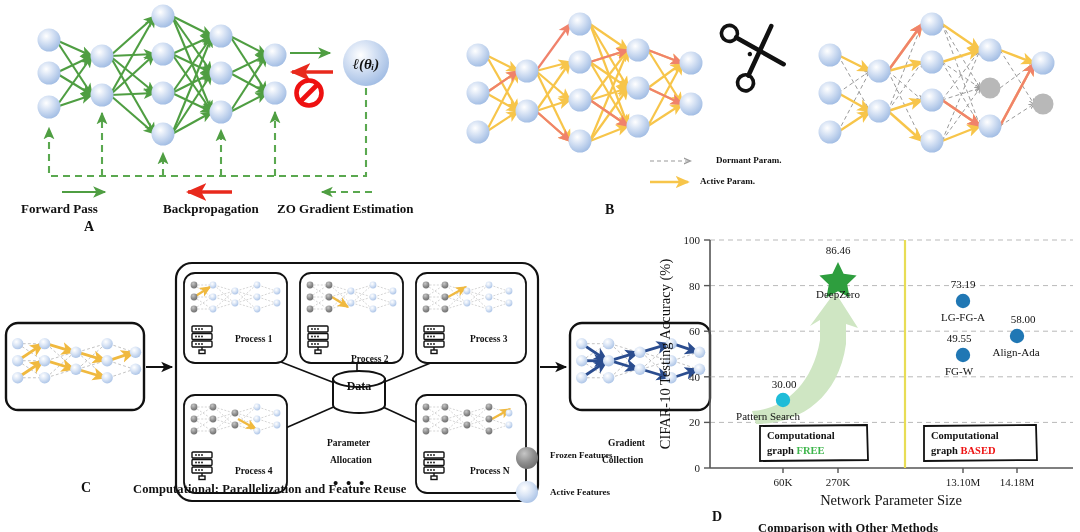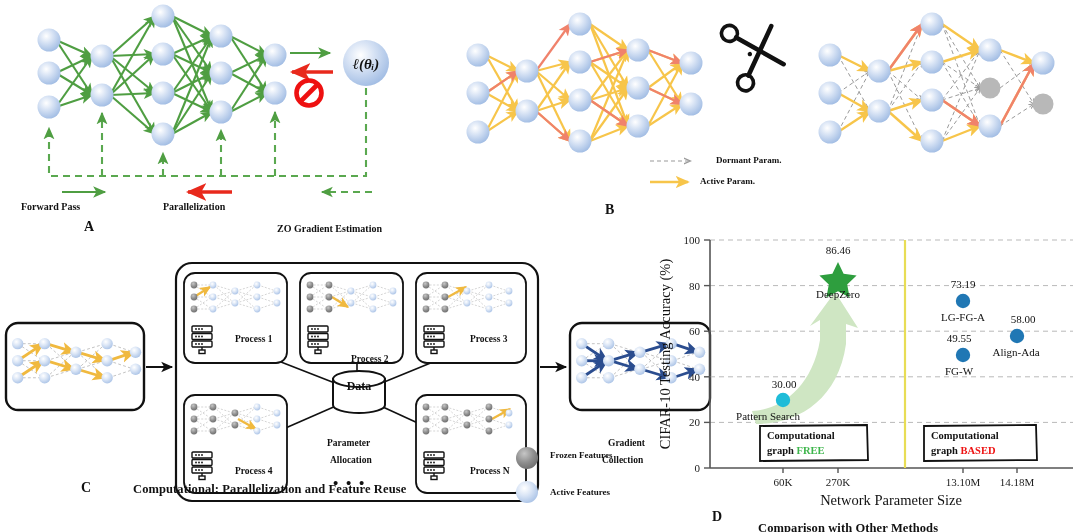--- a/index.html
+++ b/index.html
@@ -2,21 +2,21 @@
 <html><head>
 <meta charset="utf-8">
 <style>
   html,body{margin:0;padding:0;background:#fff;}
   body{width:1080px;height:532px;position:relative;overflow:hidden;
        font-family:"Liberation Serif",serif;color:#111;}
   .fig{position:absolute;inset:0;}
   .abs{position:absolute;}
   .cap{font-weight:bold;font-size:12.5px;letter-spacing:.1px;white-space:nowrap;}
   .capletter{font-weight:bold;font-size:14px;}
-  .smallbold{font-weight:bold;font-size:10px;white-space:nowrap;}
+  .smallbold{font-weight:bold;font-size:13px;white-space:nowrap;}
   .legtxt{font-weight:bold;font-size:9px;white-space:nowrap;}
   .ptxt{font-weight:bold;font-size:9.5px;white-space:nowrap;}
   svg{display:block;overflow:visible;}
   .tick{font-size:11px;fill:#222;font-family:"Liberation Serif",serif;}
   .axlab{font-size:14.5px;fill:#111;font-family:"Liberation Serif",serif;}
   .dlab{font-size:11px;fill:#111;font-family:"Liberation Serif",serif;}
   .boxtxt{font-size:10.5px;font-weight:bold;fill:#111;font-family:"Liberation Serif",serif;}
 </style>
 </head>
 <body>
@@ -110,22 +110,22 @@
       <path d="M221,176 L221,130" marker-end="url(#ga)"></path>
       <path d="M275,176 L275,112" marker-end="url(#ga)"></path>
     </g>
 
     <path d="M62,192 L105,192" stroke="#4f9e42" stroke-width="2.2" fill="none" marker-end="url(#ga)"></path>
     <path d="M232,192 L188,192" stroke="#e8291c" stroke-width="3.4" fill="none" marker-end="url(#ra)"></path>
     <path d="M372,192 L322,192" stroke="#5aa84f" stroke-width="2" fill="none" stroke-dasharray="7,5" marker-end="url(#ga)"></path>
   </svg>
 
   <div class="abs smallbold" style="left:21px;top:201px;">Forward Pass</div>
-  <div class="abs smallbold" style="left:163px;top:201px;">Parallelization</div>
-  <div class="abs smallbold" style="left:277px;top:201px;margin-top:22px;">ZO Gradient Estimation</div>
+  <div class="abs smallbold" style="left:163px;top:201px;">Backpropagation</div>
+  <div class="abs smallbold" style="left:277px;top:201px;">ZO Gradient Estimation</div>
 
   <div class="abs capletter" style="left:84px;top:219px;">A</div>
 </div>
 
 <div class="abs" style="left:450px;top:0;width:630px;height:232px;">
   <svg width="630" height="232" viewBox="0 0 630 232">
     <defs>
       <marker id="ya" markerWidth="7" markerHeight="7" refX="5.2" refY="3" orient="auto">
         <path d="M0,0.4 L6,3 L0,5.6 L1.5,3 Z" fill="#f7c54a"></path>
       </marker>

